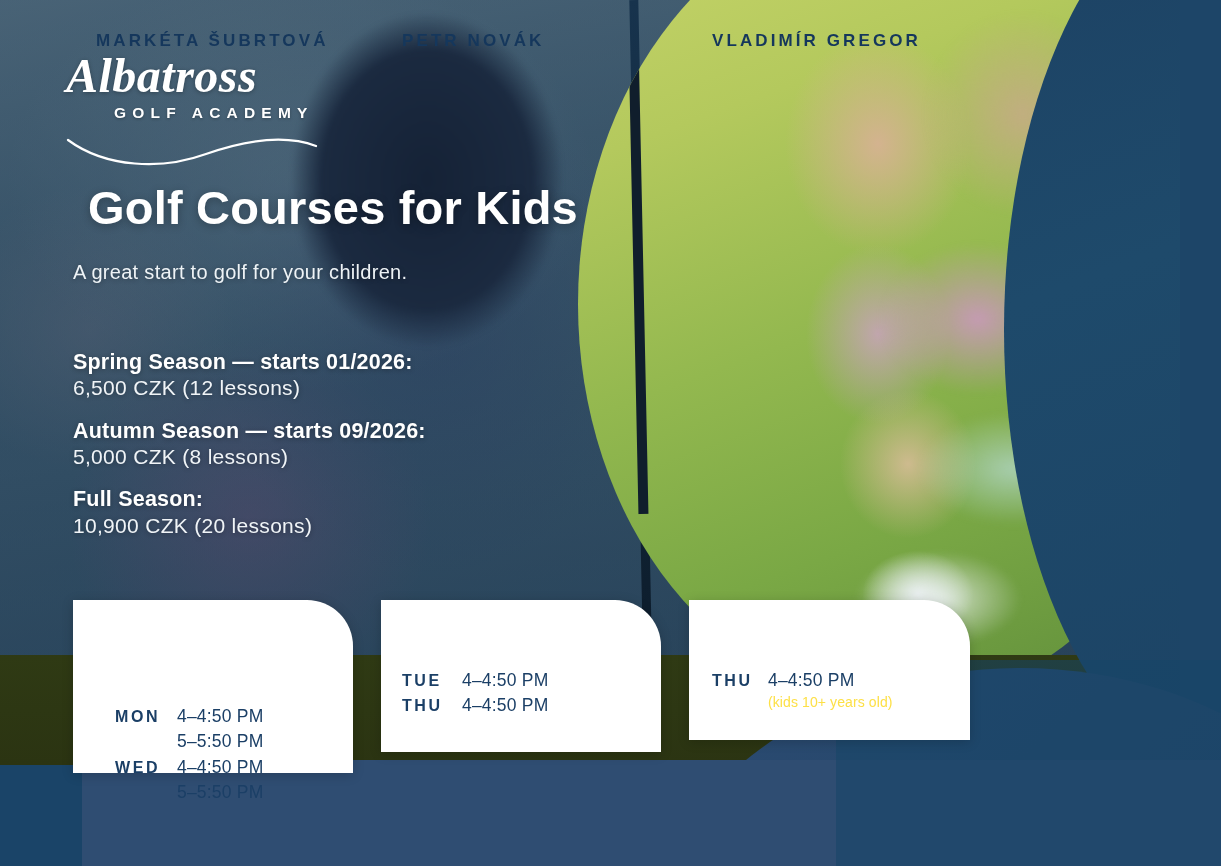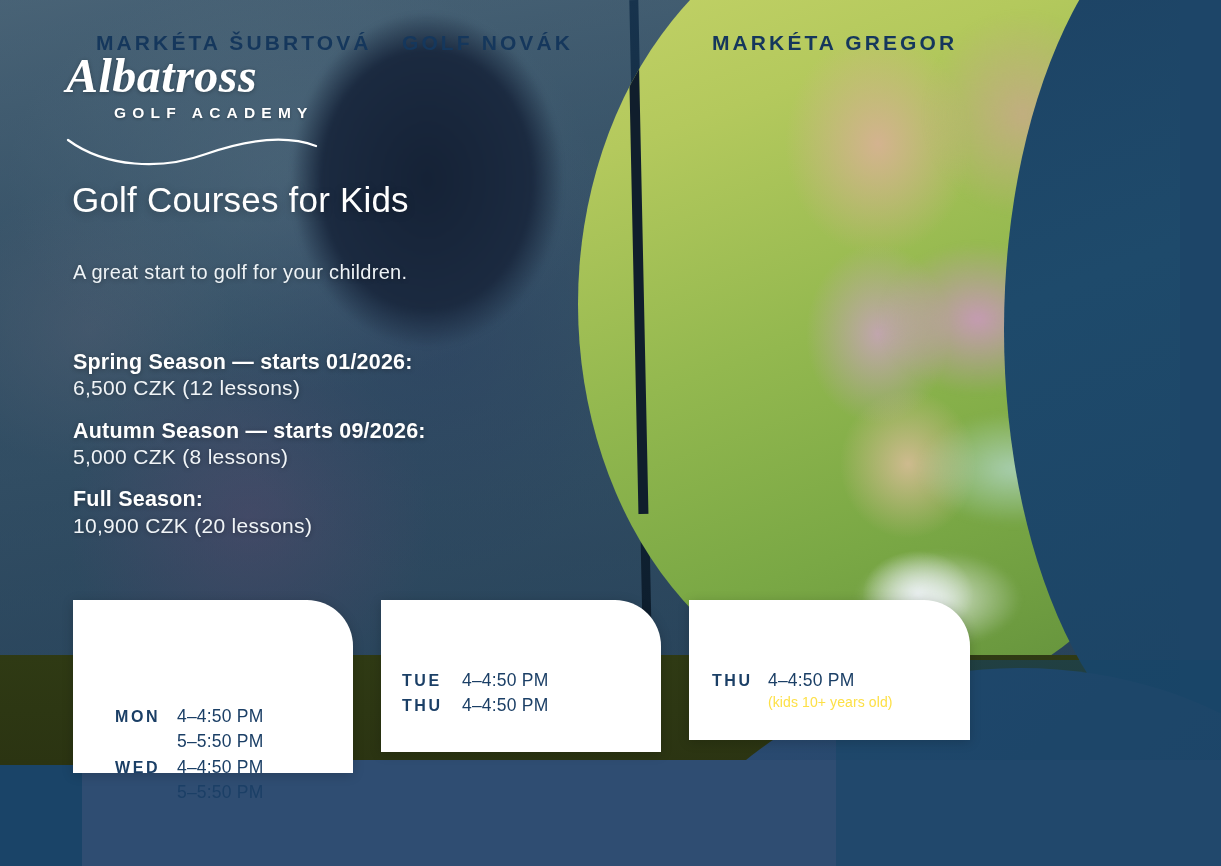--- a/index.html
+++ b/index.html
@@ -129,22 +129,22 @@
     margin-top:4px;padding-left:48px;
     text-shadow:0 1px 3px rgba(0,0,0,.30);
   }
   .logo-swoosh{
     position:absolute;left:0;top:72px;width:268px;height:46px;
     overflow:visible;
   }
 
   
   .headline{
-    position:absolute;left:72px;top:180px;
-    font-size:35px;font-weight:400;color:#ffffff;
+    position:absolute;left:88px;top:180px;
+    font-size:47px;font-weight:700;color:#ffffff;
     letter-spacing:.2px;
     text-shadow:0 2px 8px rgba(0,0,0,.28);
   }
   .subhead{
     position:absolute;left:73px;top:261px;
     font-size:20px;font-weight:300;color:#eef3f6;
     letter-spacing:.3px;
     text-shadow:0 1px 5px rgba(0,0,0,.30);
   }
 
@@ -173,21 +173,21 @@
   .card-3{left:689px;top:600px;width:281px;height:140px;border-top-right-radius:46px;}
 
   .card-3-curve{
     position:absolute;left:640px;top:668px;width:760px;height:600px;
     border-radius:50%;
     background:linear-gradient(140deg,#2b4b72 0%,#254669 50%,#1f4165 100%);
   }
 
   .card-name{
     position:absolute;top:31px;
-    font-size:21px;font-weight:700;color:#15375c;
+    font-size:17px;font-weight:700;color:#15375c;
     letter-spacing:3.1px;white-space:nowrap;
   }
   .c1-name{left:96px;}
   .c2-name{left:402px;}
   .c3-name{left:712px;}
 
   .sched{
     position:absolute;font-size:17.5px;color:#1b3f66;
   }
   .sched-row{display:flex;line-height:1.45;white-space:nowrap;}
@@ -273,22 +273,22 @@
       <div class="price-title">Full Season:</div>
       <div class="price-value">10,900 CZK (20 lessons)</div>
     </div>
   </div>
 
   <div class="card card-1"></div>
   <div class="card card-2"></div>
   <div class="card card-3"></div>
 
   <div class="card-name c1-name">MARKÉTA ŠUBRTOVÁ</div>
-  <div class="card-name c2-name">GOLF NOVÁK</div>
-  <div class="card-name c3-name">MARKÉTA GREGOR</div>
+  <div class="card-name c2-name">PETR NOVÁK</div>
+  <div class="card-name c3-name">VLADIMÍR GREGOR</div>
 
   <div class="sched c1-sched">
     <div class="sched-row">
       <span class="sched-day">MON</span>
       <span class="sched-time">4–4:50 PM</span>
     </div>
     <div class="sched-row">
       <span class="sched-day"></span>
       <span class="sched-time">5–5:50 PM</span>
     </div>

